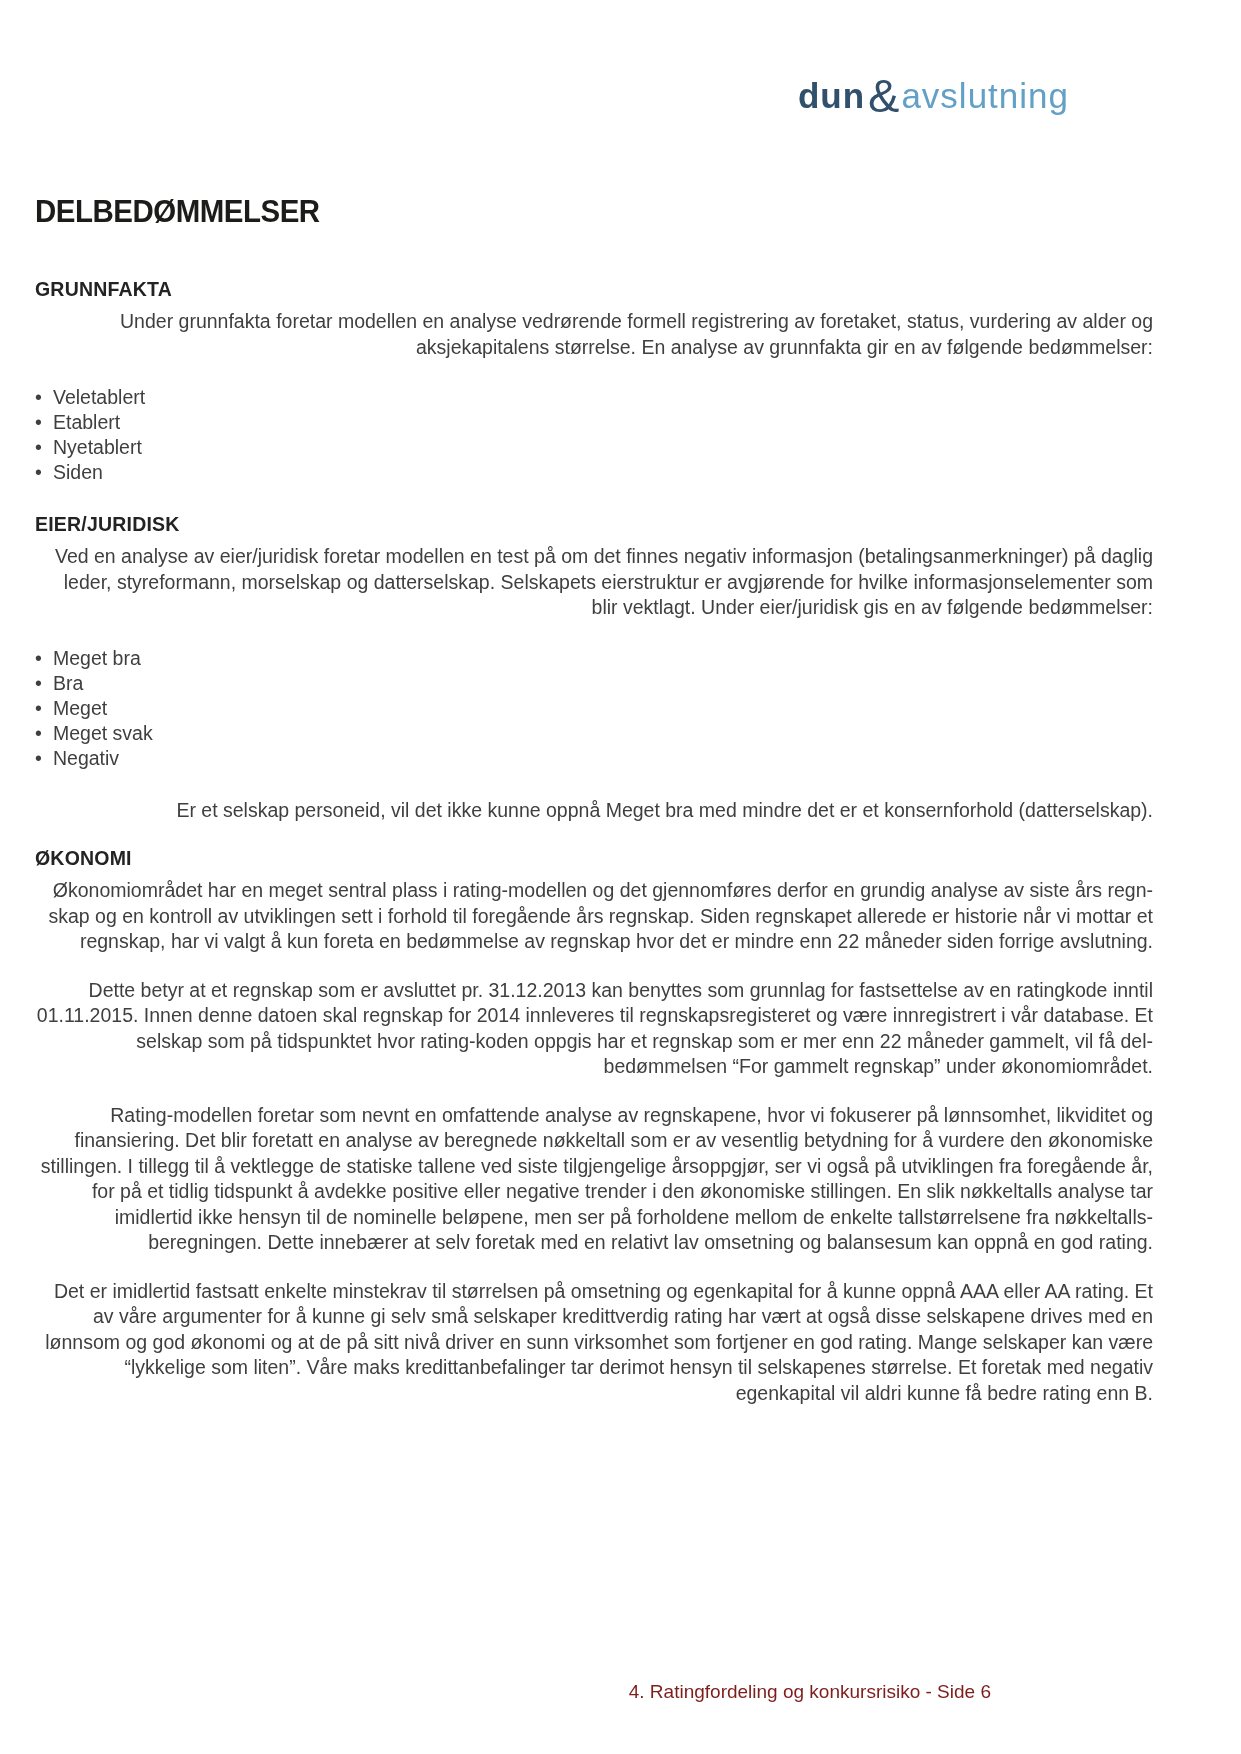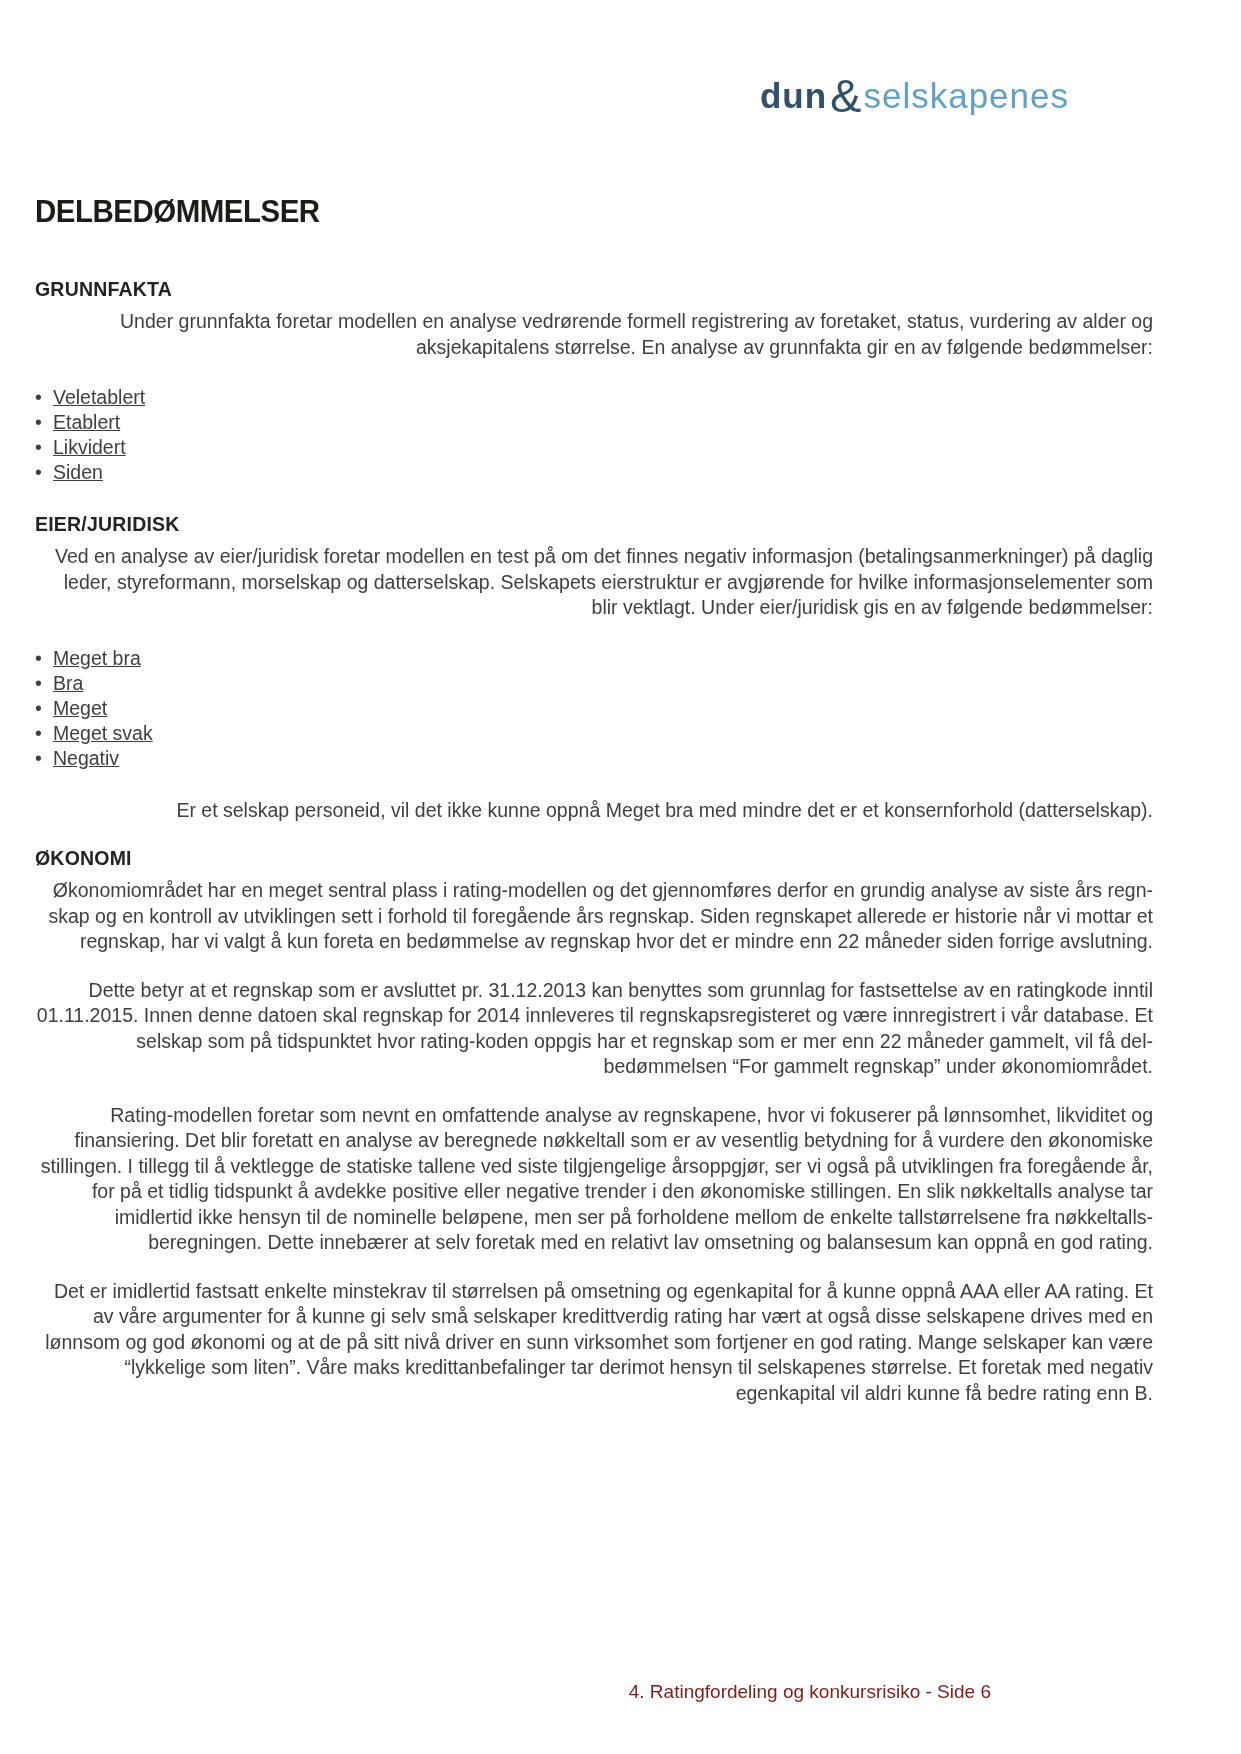--- a/index.html
+++ b/index.html
@@ -76,21 +76,20 @@
     margin:0 0 23px 0;
     font-size:19.5px;
     line-height:25.5px;
     color:var(--text);
     text-align:right;
   }
   ul.assessment-list{
     list-style:none;
     margin:25px 0 27px 0;
     padding:0;
-    text-decoration:underline;
   }
   ul.assessment-list li{
     font-size:19.5px;
     line-height:25px;
     color:var(--text);
   }
   .bullet{
     display:inline-block;
     width:18px;
     color:var(--text);
@@ -103,34 +102,34 @@
     font-size:19px;
     color:#7f1d1d;
   }
 </style>
 </head>
 <body>
 
 <div class="page">
 
   <div class="logo">
-    <span class="logo-dun">dun</span><span class="logo-amp">&amp;</span><span class="logo-brad">selskapenes</span>
+    <span class="logo-dun">dun</span><span class="logo-amp">&amp;</span><span class="logo-brad">avslutning</span>
   </div>
 
   <div class="content">
 
     <h1 class="page-title">DELBEDØMMELSER</h1>
 
     <section>
       <h2 class="section-heading">GRUNNFAKTA</h2>
       <p>Under grunnfakta foretar modellen en analyse vedrørende formell registrering av foretaket, status, vurdering av alder og aksjekapitalens størrelse. En analyse av grunnfakta gir en av følgende bedømmelser:</p>
       <ul class="assessment-list">
         <li><span class="bullet">•</span><span>Veletablert</span></li>
         <li><span class="bullet">•</span><span>Etablert</span></li>
-        <li><span class="bullet">•</span><span>Likvidert</span></li>
+        <li><span class="bullet">•</span><span>Nyetablert</span></li>
         <li><span class="bullet">•</span><span>Siden</span></li>
       </ul>
     </section>
 
     <section>
       <h2 class="section-heading">EIER/JURIDISK</h2>
       <p>Ved en analyse av eier/juridisk foretar modellen en test på om det finnes negativ informasjon (betalingsanmerkninger) på daglig leder, styreformann, morselskap og datterselskap. Selskapets eierstruktur er avgjørende for hvilke informasjonselementer som blir vektlagt. Under eier/juridisk gis en av følgende bedømmelser:</p>
       <ul class="assessment-list">
         <li><span class="bullet">•</span><span>Meget bra</span></li>
         <li><span class="bullet">•</span><span>Bra</span></li>

